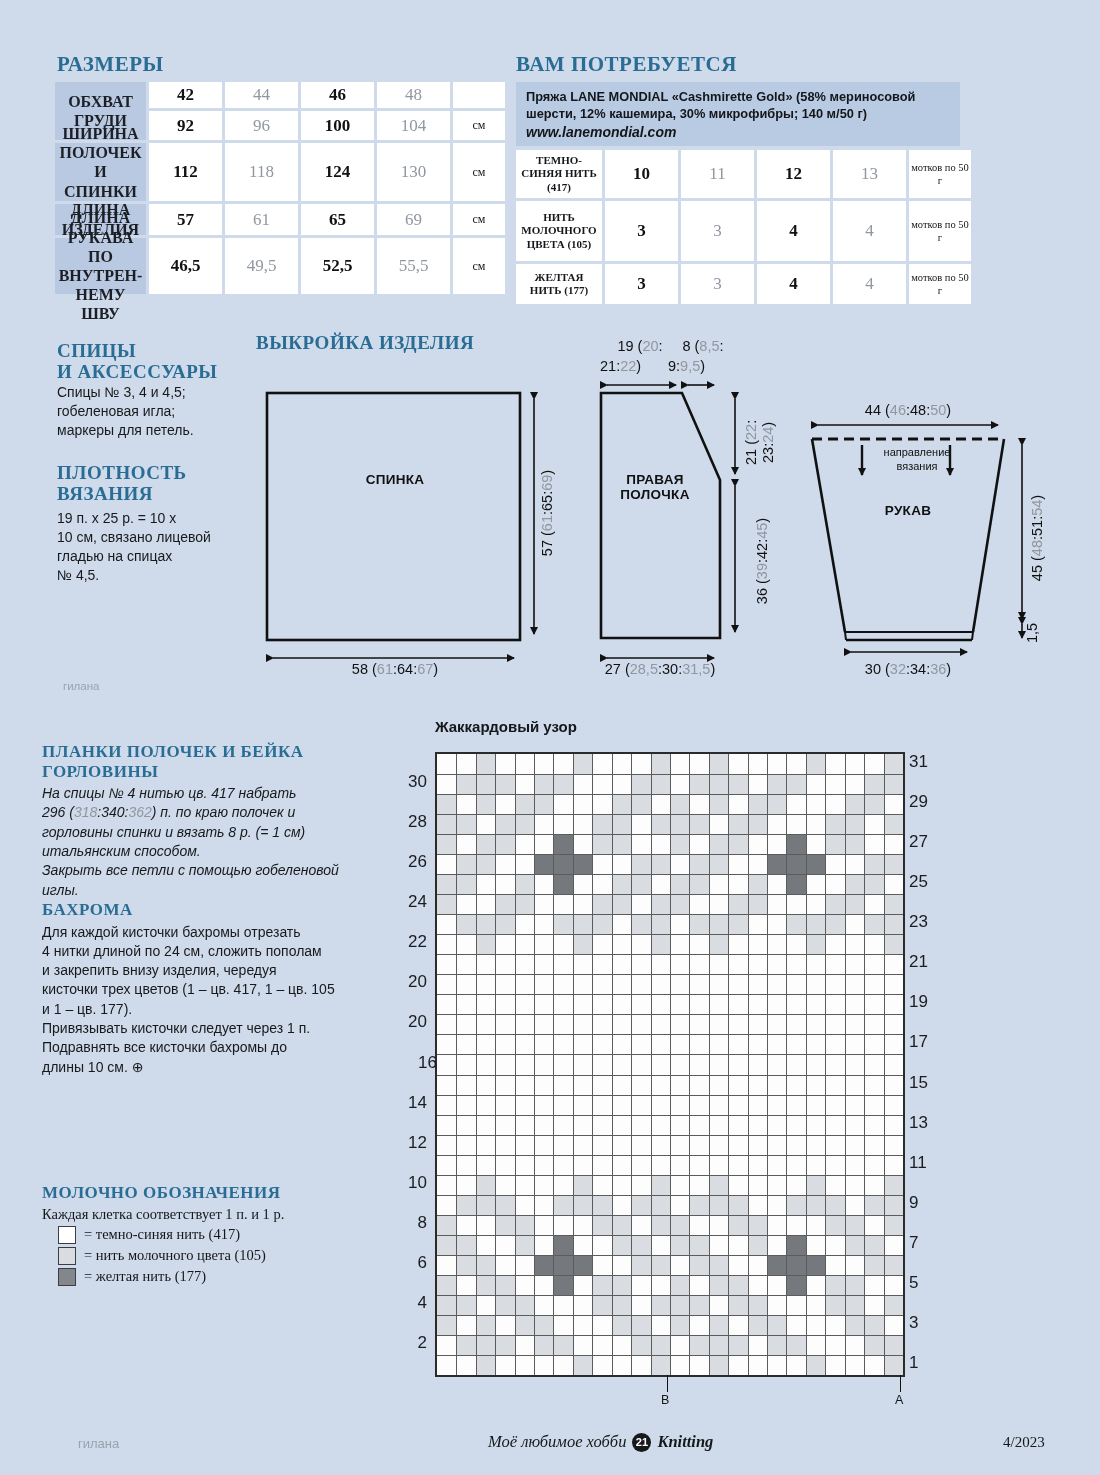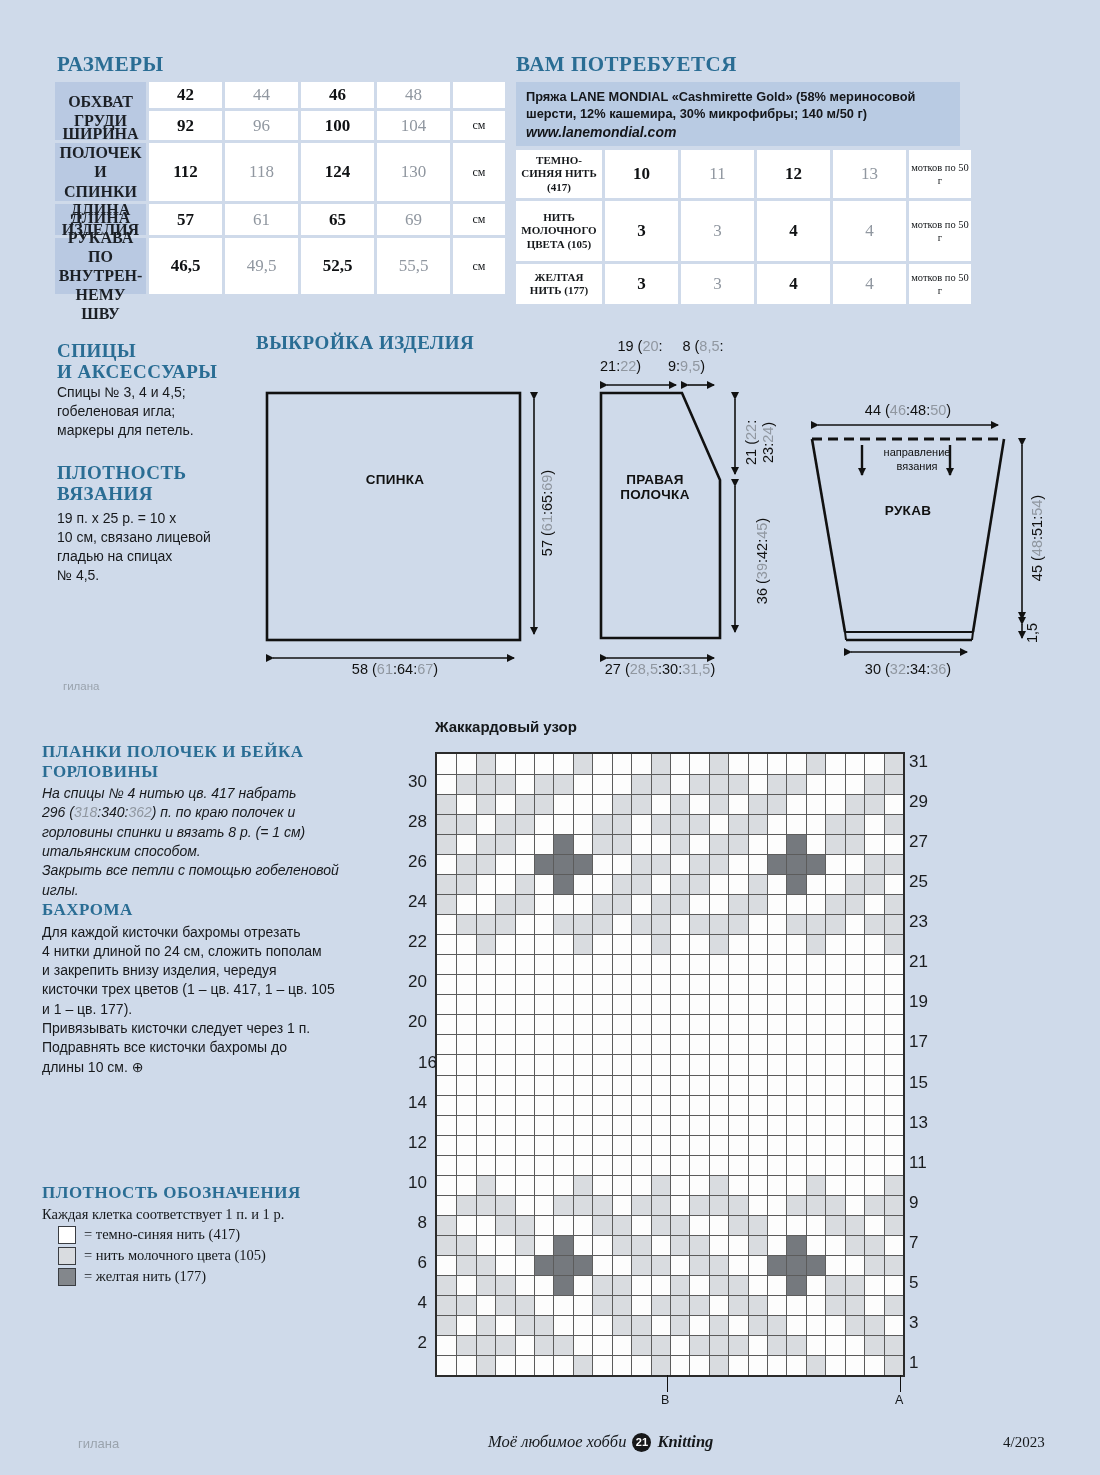--- a/index.html
+++ b/index.html
@@ -221,21 +221,21 @@
       <div>горловины спинки и вязать 8 р. (= 1 см)<br>итальянским способом.<br>Закрыть все петли с помощью гобеленовой<br>иглы.</div>
     </div>
   </div>
 
   <div class="abs" style="left:42px; top:900px; width:365px;">
     <h2 class="sec h-sm">БАХРОМА</h2>
     <div class="body-text" style="margin-top:3px;">Для каждой кисточки бахромы отрезать<br>4  нитки длиной по 24 см, сложить пополам<br>и закрепить внизу изделия, чередуя<br>кисточки трех цветов (1 – цв. 417, 1 – цв. 105<br>и 1 – цв. 177).<br>Привязывать кисточки следует через 1 п.<br>Подравнять все кисточки бахромы до<br>длины 10 см. ⊕</div>
   </div>
 
   <div class="abs" style="left:42px; top:1183px; width:360px;">
-    <h2 class="sec h-sm">ПЛОТНОСТЬ ОБОЗНАЧЕНИЯ</h2>
+    <h2 class="sec h-sm">МОЛОЧНО ОБОЗНАЧЕНИЯ</h2>
     <div class="serif" style="font-size:14.5px; margin-top:3px;">Каждая клетка соответствует 1 п. и 1 р.</div>
     <div id="legend-items">
         <div class="legend-item">
           <span class="sw" style="background: rgb(255, 255, 255);"></span>
           <span>= темно-синяя нить (417)</span>
         </div>
         <div class="legend-item">
           <span class="sw" style="background: rgb(217, 220, 224);"></span>
           <span>= нить молочного цвета (105)</span>
         </div>

